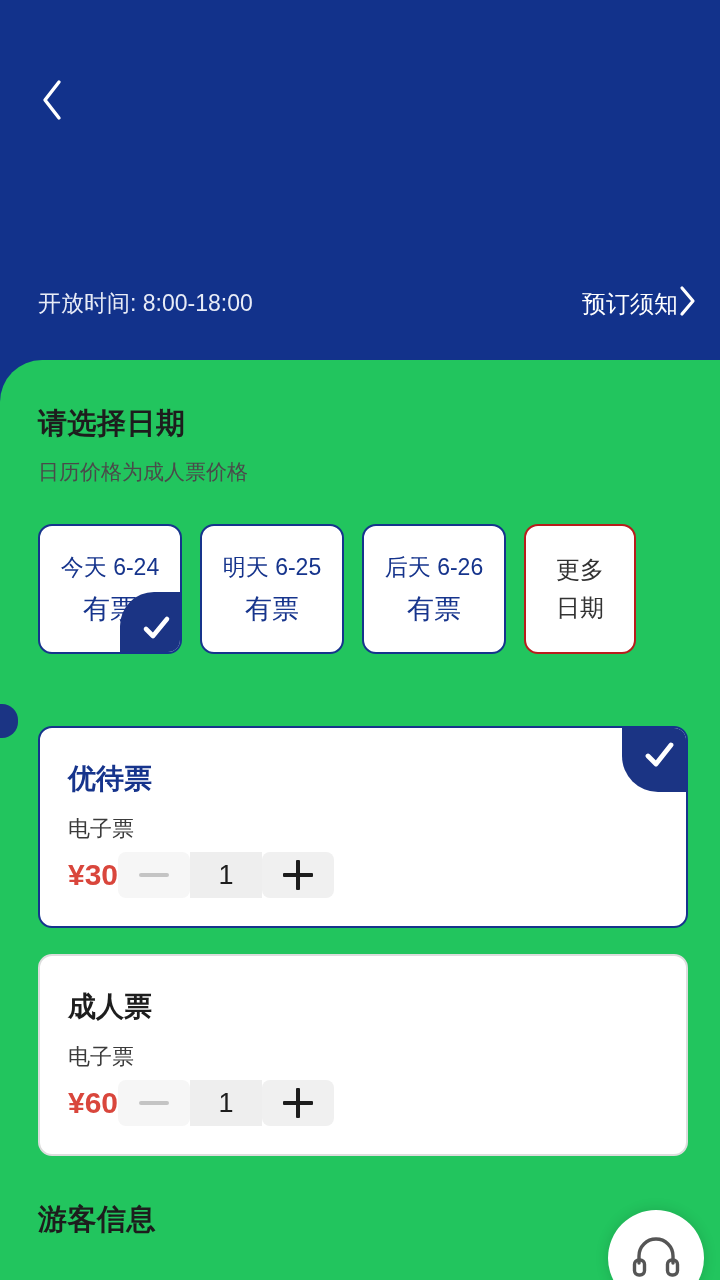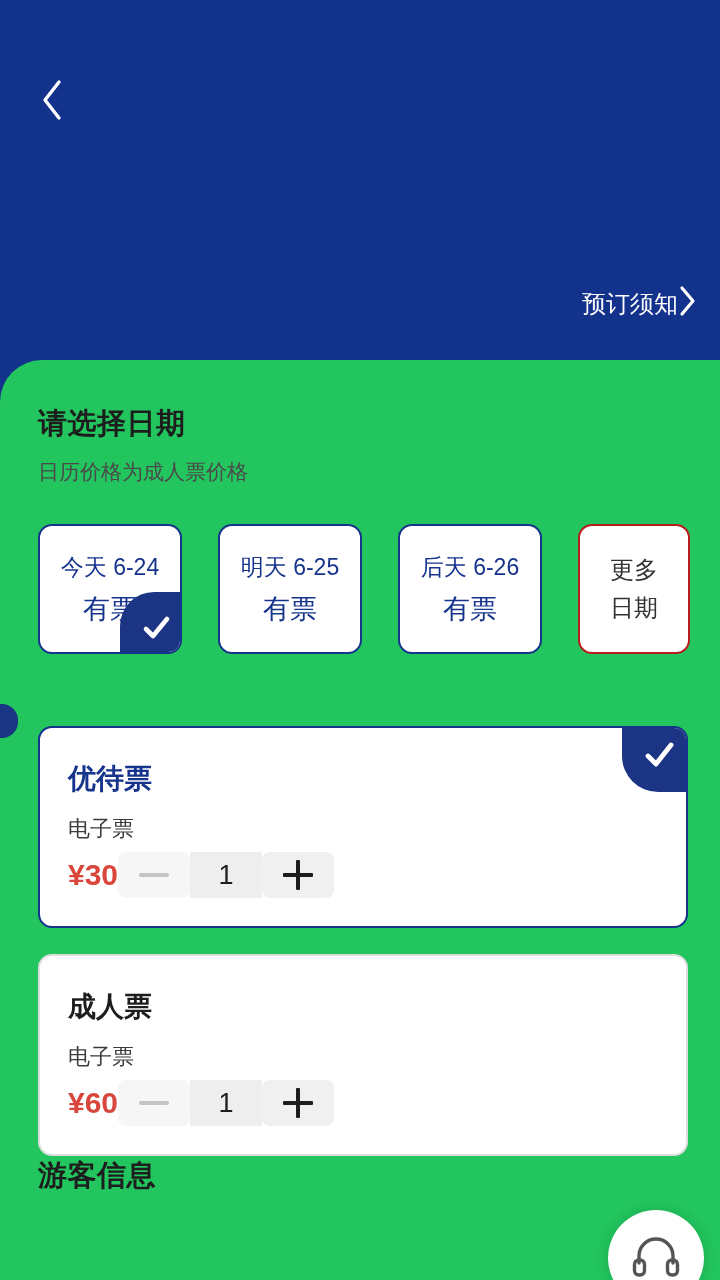--- a/index.html
+++ b/index.html
@@ -59,21 +59,21 @@
   .sec-title{
     font-size:29px; font-weight:700; color:#1d1d1d; letter-spacing:.5px;
   }
   .sec-sub{
     font-size:21px; color:#4a4a4a; margin-top:14px;
   }
   .date-block{ padding:44px 0 0 38px; }
 
   
   .date-row{
-    display:flex; gap:36px; margin-top:38px;
+    display:flex; gap:18px; margin-top:38px;
   }
   .date-card{
     width:144px; height:130px;
     border:2px solid #16348c; border-radius:14px;
     background:#fff;
     position:relative;
     display:flex; flex-direction:column; align-items:center; justify-content:center;
     overflow:hidden;
   }
   .date-card .d1{ font-size:23px; color:#16348c; }
@@ -141,21 +141,21 @@
 
   .card-check{
     position:absolute; right:-2px; top:-2px;
     width:66px; height:66px; background:#1b3484;
     border-bottom-left-radius:36px; border-top-right-radius:14px;
     display:flex; align-items:center; justify-content:center;
     padding-bottom:8px; padding-left:8px;
   }
 
   .visitor-head{
-    padding-left:38px;
+    margin-top:44px; padding-left:38px;
   }
 
   
   .fab{
     position:absolute; right:16px; bottom:-18px;
     width:96px; height:96px; border-radius:50%;
     background:#ffffff;
     box-shadow:0 0 14px rgba(0,0,0,.14);
     display:flex; align-items:center; justify-content:center;
   }
@@ -248,20 +248,21 @@
 </div>
 
 <div class="header">
   <div class="backbtn">
     <span>
       <svg width="26" height="44" viewBox="0 0 26 44">
           <path d="M20 4L6 22l14 18" fill="none" stroke="#ffffff" stroke-width="3.4" stroke-linecap="round" stroke-linejoin="round"></path>
         </svg>
     </span>
   </div>
+  <div class="open-time">开放时间: 8:00-18:00</div>
   <div class="notice">
     <span>预订须知</span>
     <span>
       <svg width="18" height="32" viewBox="0 0 18 32">
           <path d="M4 3l11 13L4 29" fill="none" stroke="#ffffff" stroke-width="3.2" stroke-linecap="round" stroke-linejoin="round"></path>
         </svg>
     </span>
   </div>
 </div>
 

